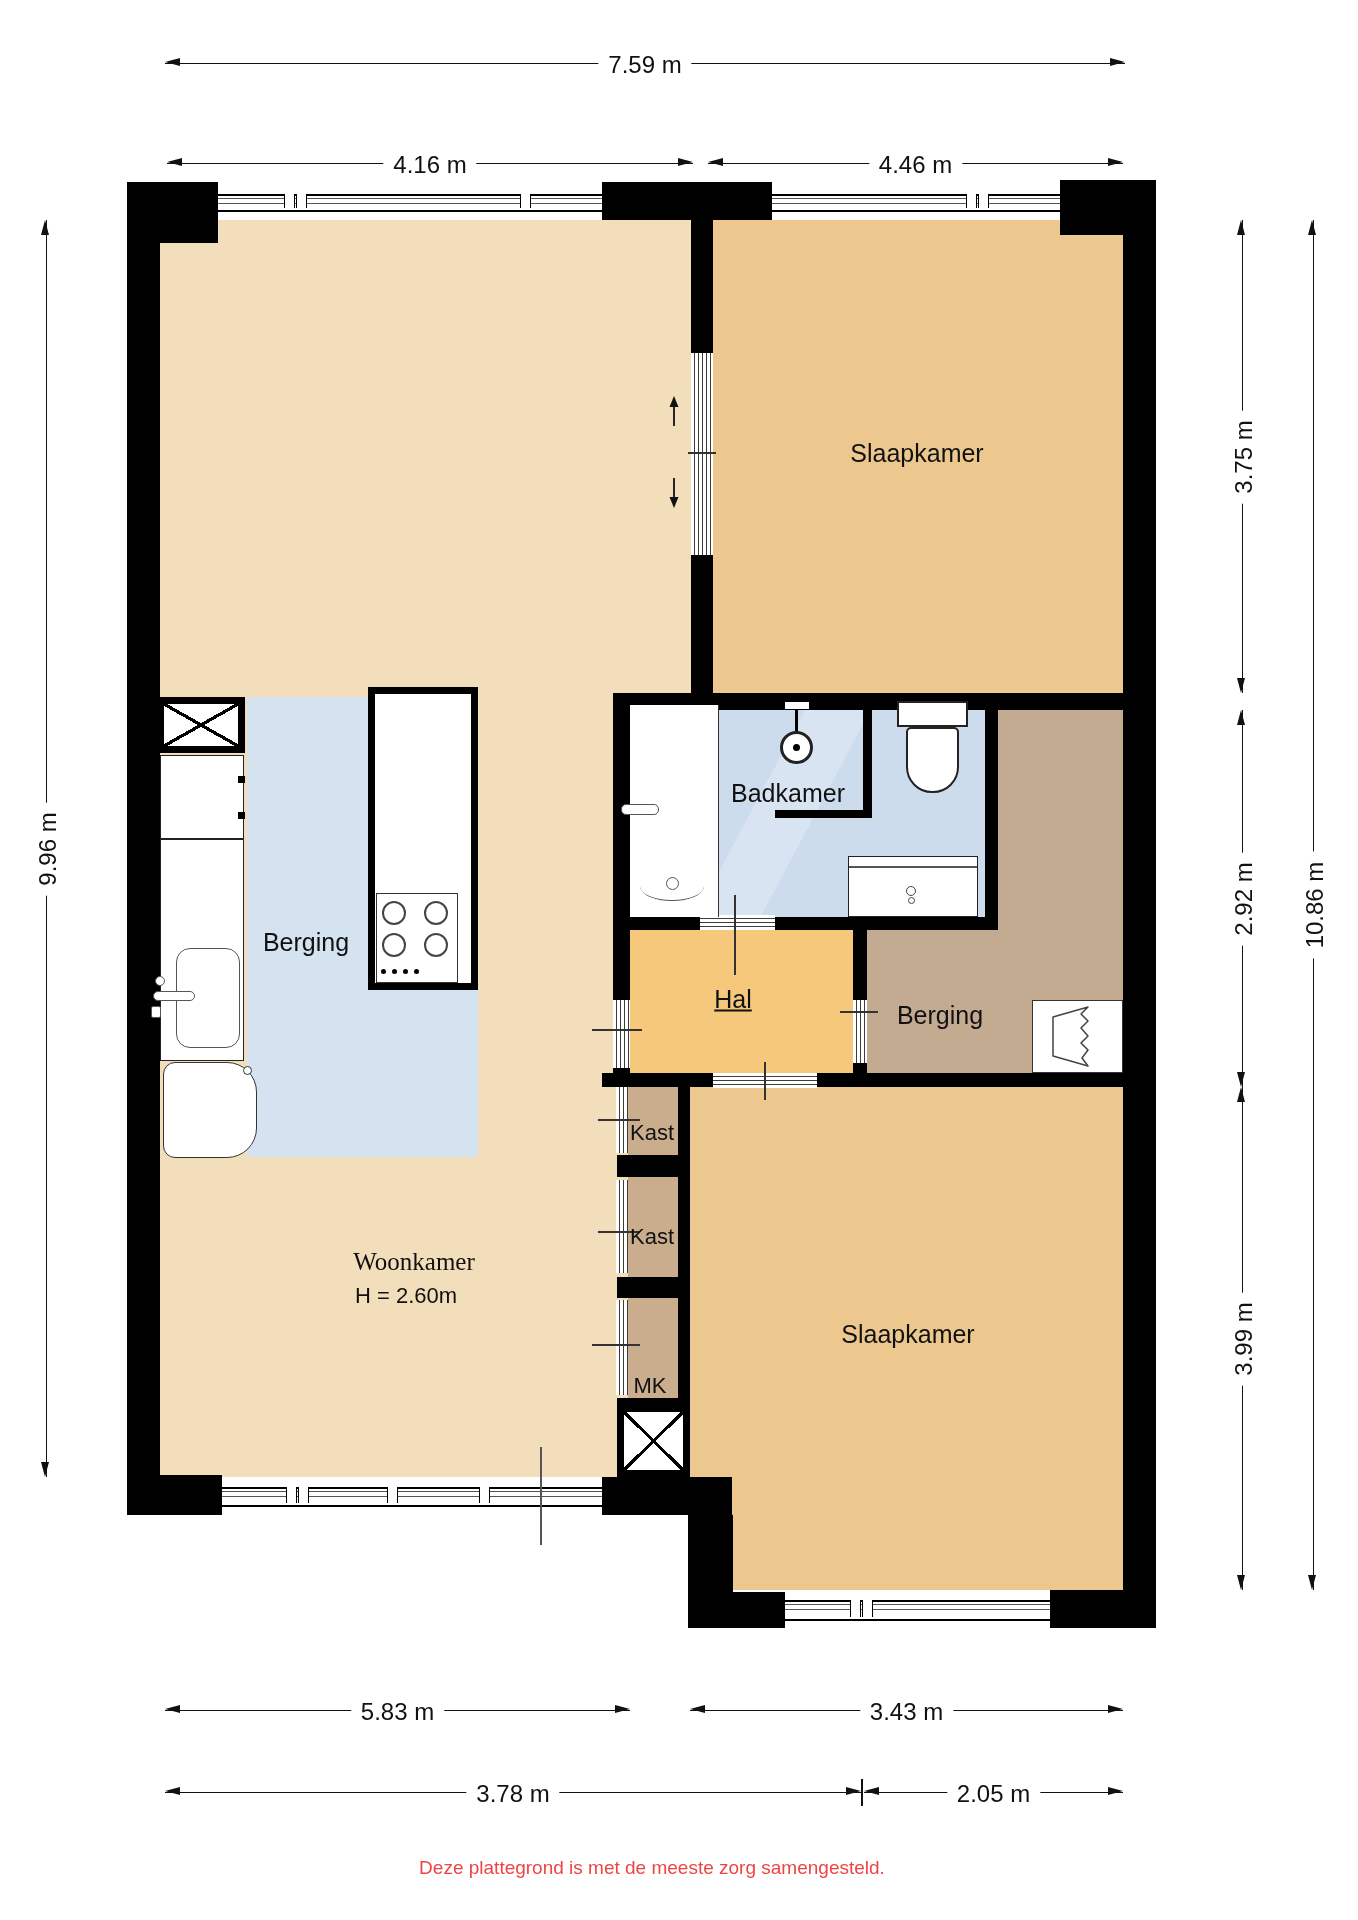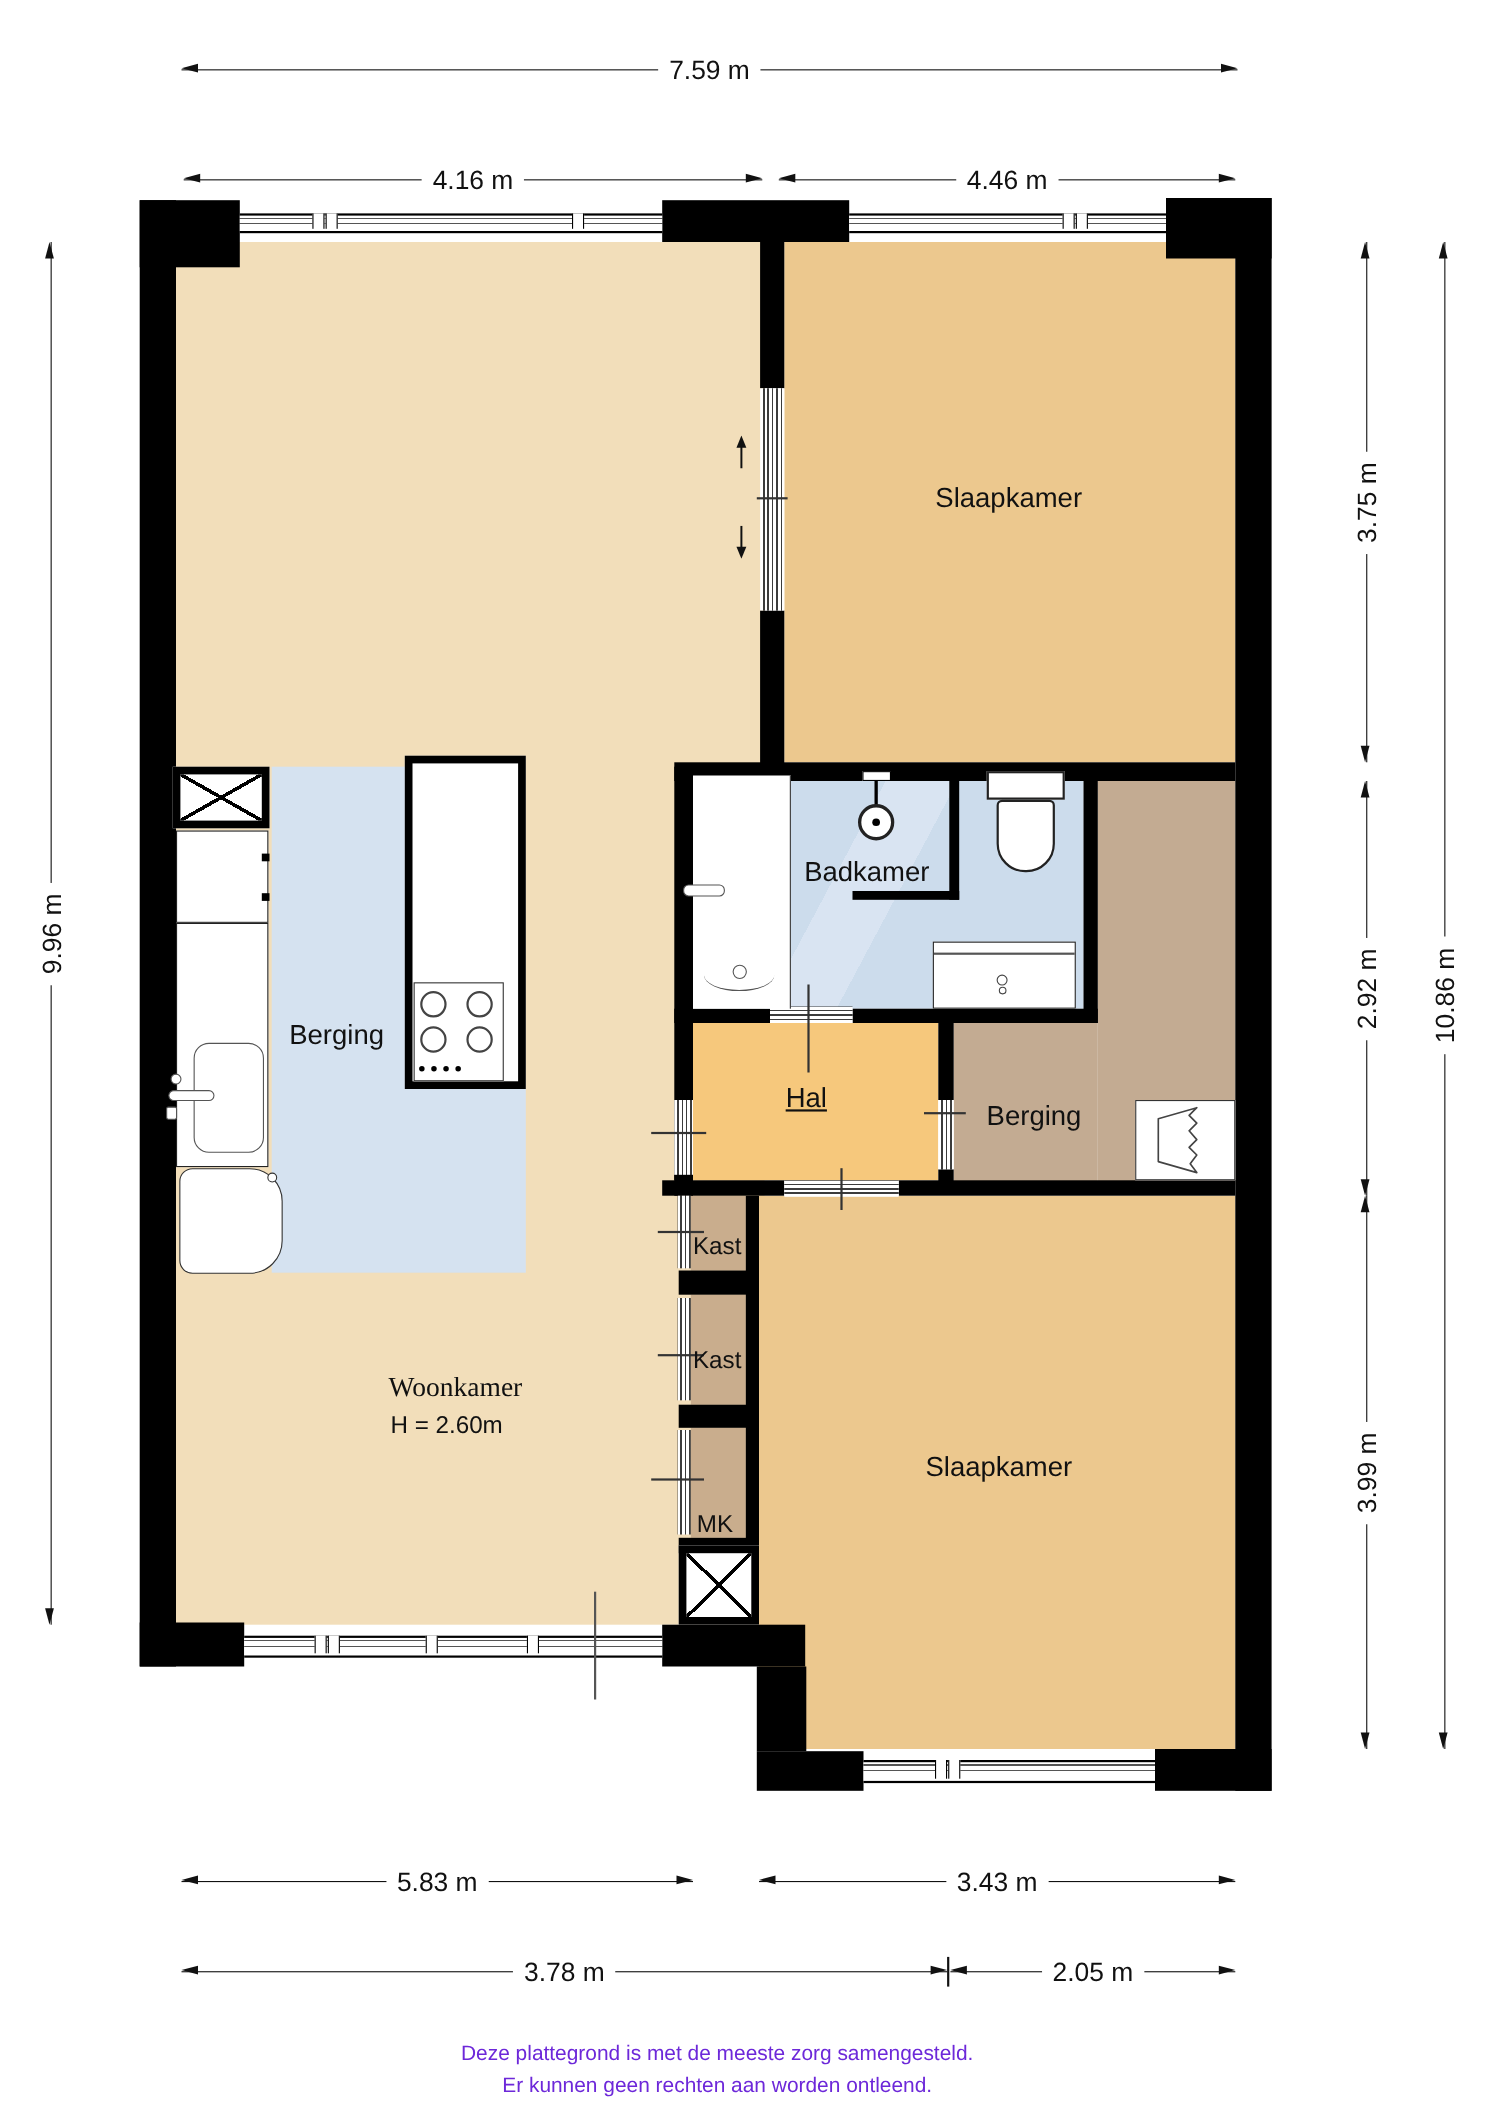--- a/index.html
+++ b/index.html
@@ -31,21 +31,21 @@
   .dim-h > span{position:absolute;left:50%;top:0.75px;transform:translate(-50%,-50%);
     background:#fff;padding:0 10px;font-size:24px;color:#111;white-space:nowrap;}
   .dim-v{position:absolute;width:0;border-left:1.5px solid #111;}
   .dim-v::before{content:"";position:absolute;top:0;left:-5.75px;width:0;height:0;
     border-bottom:15px solid #111;border-left:4.5px solid transparent;border-right:4.5px solid transparent;}
   .dim-v::after{content:"";position:absolute;bottom:0;left:-5.75px;width:0;height:0;
     border-top:15px solid #111;border-left:4.5px solid transparent;border-right:4.5px solid transparent;}
   .dim-v > span{position:absolute;left:0.75px;top:50%;transform:translate(-50%,-50%) rotate(-90deg);
     background:#fff;padding:0 10px;font-size:24px;color:#111;white-space:nowrap;}
   #footer{position:absolute;left:0;top:1853px;width:1304px;text-align:center;
-    font-size:19px;color:#6d28d9;line-height:1.55;}
+    font-size:19px;color:#ef4444;line-height:1.55;}
 </style>
 </head>
 <body>
 
 <div id="stage">
 
   <div class="floor" style="left:160px;top:220px;width:535px;height:1257px;background:#f2deba;"></div>
   <div class="floor" style="left:247px;top:697px;width:231px;height:460px;background:#d5e2f0;"></div>
   <div class="floor" style="left:713px;top:220px;width:410px;height:473px;background:#ecc88e;"></div>
   <div class="floor" style="left:630px;top:705px;width:355px;height:212px;background:linear-gradient(118deg,#ccdcec 38%,#d9e4f2 38%,#d9e4f2 52%,#ccdcec 52%);"></div>
@@ -221,16 +221,15 @@
   <div class="dim-h" style="left:165px;top:1792px;width:696px;">
     <span>3.78 m</span>
     </div>
   <div class="dim-h" style="left:864px;top:1792px;width:259px;">
     <span>2.05 m</span>
     </div>
   <div class="abs" style="left:861px;top:1779px;width:2px;height:27px;background:#111;"></div>
 
   <div id="footer">
     <div>Deze plattegrond is met de meeste zorg samengesteld.</div>
-    <div>Er kunnen geen rechten aan worden ontleend.</div>
   </div>
 
 </div>
 
 </body></html>

